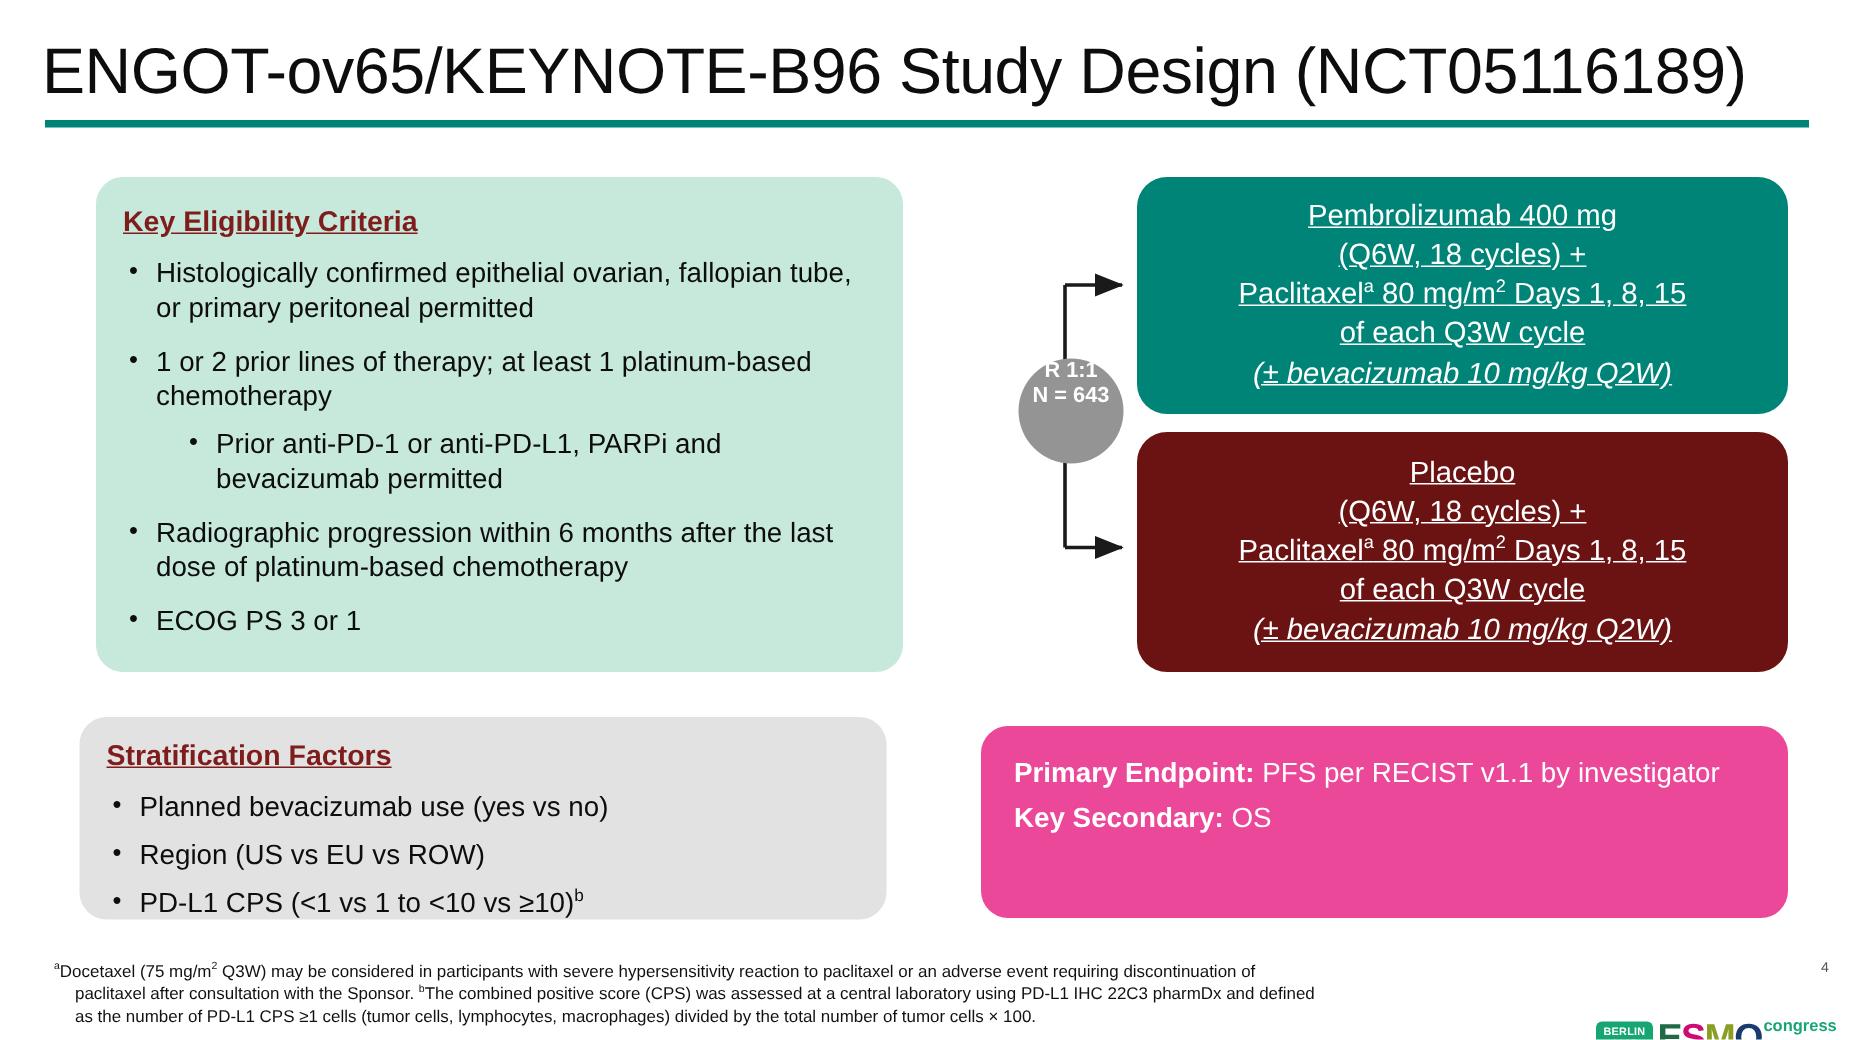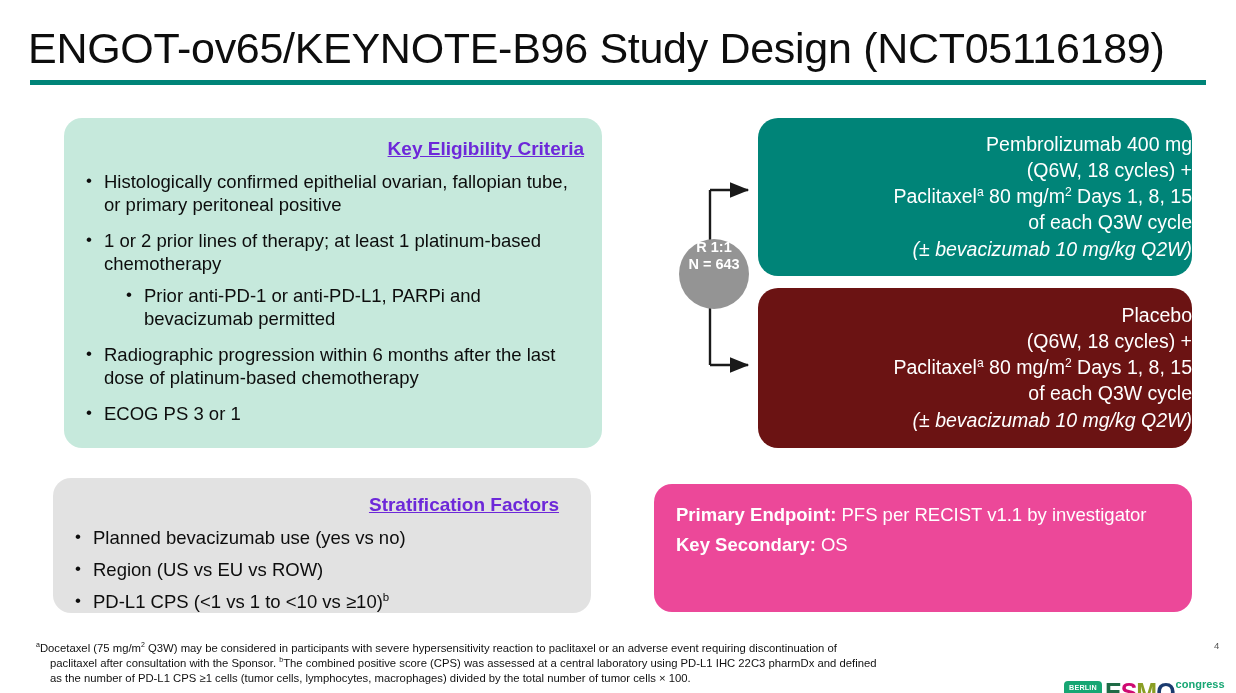--- a/index.html
+++ b/index.html
@@ -26,44 +26,44 @@
 
   .elig{
     left:64px;top:118px;width:538px;height:330px;
     background:#c6e9dc;padding:16px 18px 10px 18px;
   }
   .strat{
     left:53px;top:478px;width:538px;height:135px;
     background:#e2e2e2;padding:12px 32px 10px 18px;
   }
   .panel-head{
-    text-align:right;font-size:19px;font-weight:bold;
-    text-decoration:underline;color:#6d28d9;margin:4px 0 10px 0;
+    text-align:left;font-size:19px;font-weight:bold;
+    text-decoration:underline;color:#7f1d1d;margin:4px 0 10px 0;
   }
 
   ul.blist{list-style:none;margin:0;padding:0;}
   ul.blist>li{
     position:relative;padding-left:22px;margin-bottom:13px;
     font-size:18.5px;line-height:23px;color:#0d0d0d;
   }
   ul.blist>li:before{
     content:"\2022";position:absolute;left:4px;top:-1px;font-size:17px;
   }
   ul.blist>li.sub{
     padding-left:62px;margin-top:-4px;
   }
   ul.blist>li.sub:before{left:44px;}
   .strat ul.blist>li{margin-bottom:9px;}
 
   
   .arm{
     width:434px;border-radius:20px;color:#fff;
     display:flex;flex-direction:column;justify-content:center;
-    align-items:flex-end;text-align:center;
-    padding:8px 0;box-sizing:border-box;
+    align-items:center;text-align:center;
+    padding:8px 13px;box-sizing:border-box;text-decoration:underline;
   }
   .arm-a{left:758px;top:118px;height:158px;background:#008478;}
   .arm-b{left:758px;top:288px;height:160px;background:#6b1313;}
   .arm .ln{font-size:19.5px;line-height:26px;white-space:nowrap;}
   .arm .ital{font-style:italic;font-size:19.5px;line-height:28px;white-space:nowrap;}
   sup{font-size:0.62em;vertical-align:super;line-height:0;}
 
   
   .rand-circle{
     position:absolute;left:679px;top:239px;width:70px;height:70px;
@@ -108,21 +108,21 @@
 <body>
 
 <div class="slide">
 
   <div class="title">ENGOT-ov65/KEYNOTE-B96 Study Design (NCT05116189)</div>
   <div class="title-rule"></div>
 
   <div class="panel elig">
     <div class="panel-head">Key Eligibility Criteria</div>
     <ul class="blist">
-      <li>Histologically confirmed epithelial ovarian, fallopian tube, or primary peritoneal positive</li>
+      <li>Histologically confirmed epithelial ovarian, fallopian tube, or primary peritoneal permitted</li>
       <li>1 or 2 prior lines of therapy; at least 1 platinum-based chemotherapy</li>
       <li class="sub">Prior anti-PD-1 or anti-PD-L1, PARPi and bevacizumab permitted</li>
       <li>Radiographic progression within 6 months after the last dose of platinum-based chemotherapy</li>
       <li>ECOG PS 3 or 1</li>
     </ul>
   </div>
 
   <div class="panel strat">
     <div class="panel-head">Stratification Factors</div>
     <ul class="blist">

